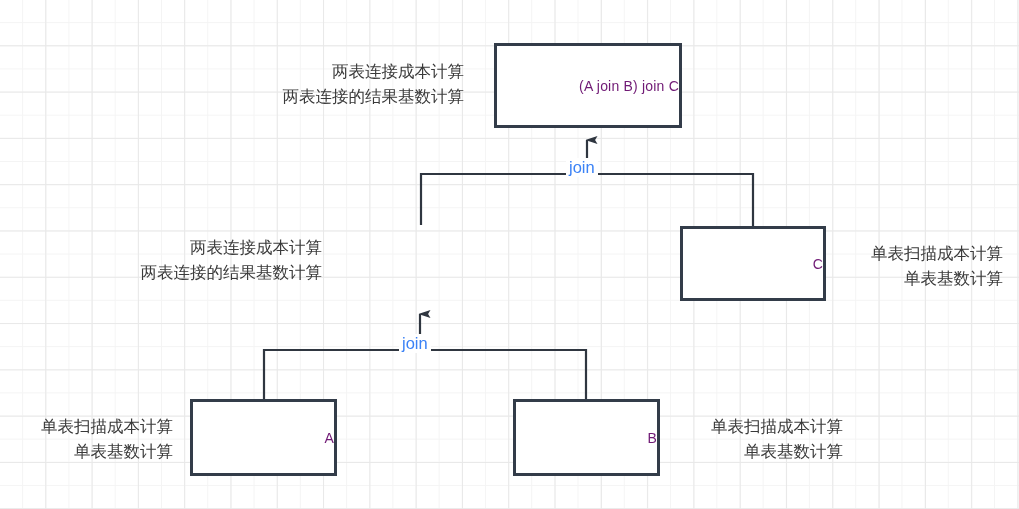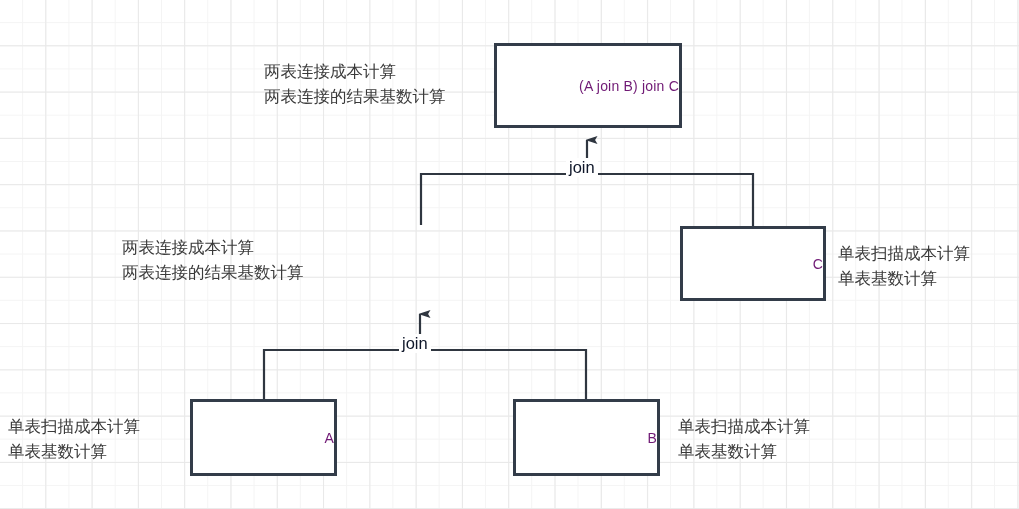--- a/index.html
+++ b/index.html
@@ -48,29 +48,29 @@
     font-size: 14px;
     letter-spacing: 0.2px;
     white-space: nowrap;
   }
 
   .note {
     position: absolute;
     color: #3a3a3a;
     font-size: 16.5px;
     line-height: 1.5;
-    text-align: left;
+    text-align: right;
     white-space: nowrap;
   }
   .note div { display: block; }
 
   .edge-label {
     position: absolute;
     background: #ffffff;
-    color: #0f172a;
+    color: #3b82f6;
     font-size: 16.5px;
     line-height: 1;
     padding: 1px 3px;
     white-space: nowrap;
   }
 </style>
 </head>
 <body>
 
 <div id="canvas">

